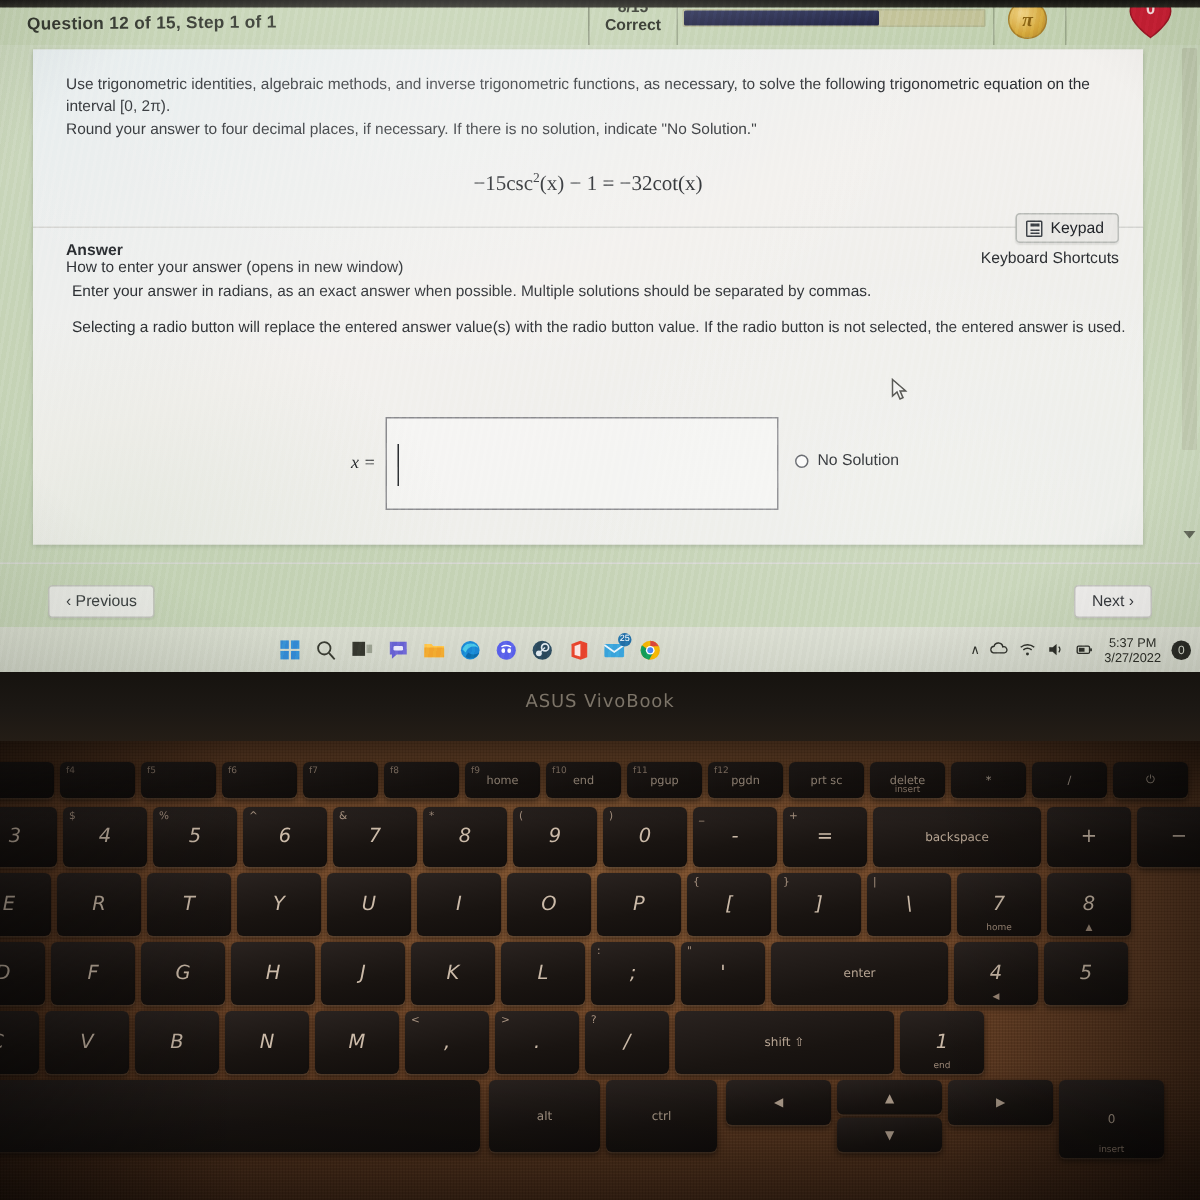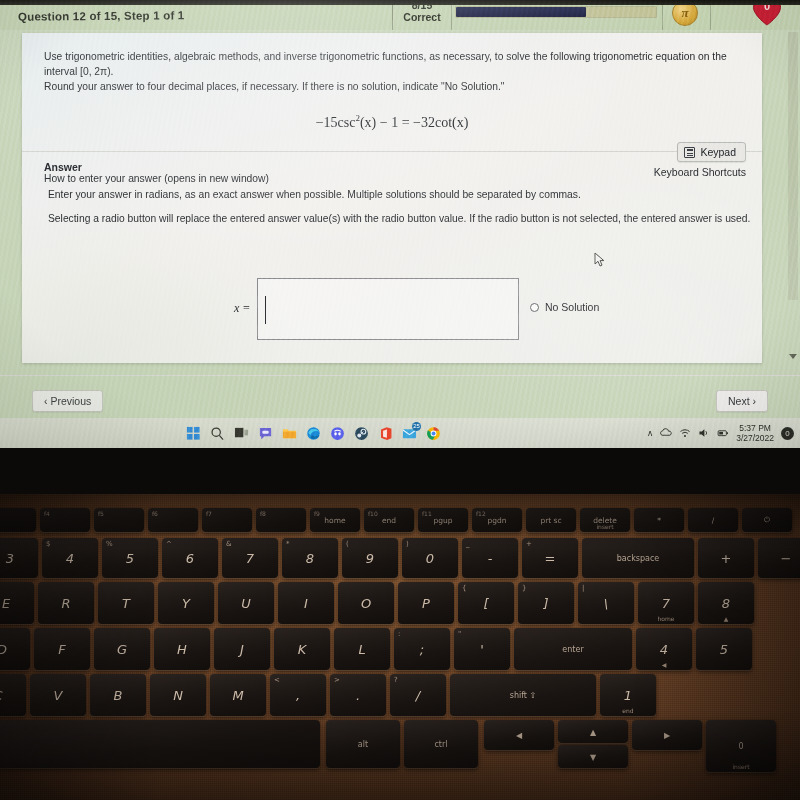--- a/index.html
+++ b/index.html
@@ -470,20 +470,23 @@
         </span>
         <span style="display:inline-flex;align-items:center;justify-content:center;width:13px;height:13px;border-radius:50%;background:#23251f;color:#d4d8cb;font-size:8px;">0</span>
       </div>
     </div>
 
     <div class="moire"></div>
     <div class="glare"></div>
     <div class="vig"></div>
   </div>
 
+  <div class="bezel">
+    <div class="bezel-brand">ASUS VivoBook</div>
+  </div>
 
   <div class="kb" id="keyboard">
     <div class="kb-tex"></div>
     <div class="kb-shade"></div>
   <div class="key fn" style="left: -14px; top: 14px; width: 50px; height: 24px;">
         <div class="main"></div>
       </div>
       <div class="key fn" style="left: 40px; top: 14px; width: 50px; height: 24px;">
         <div class="sup">f4</div>
         <div class="main"></div>

